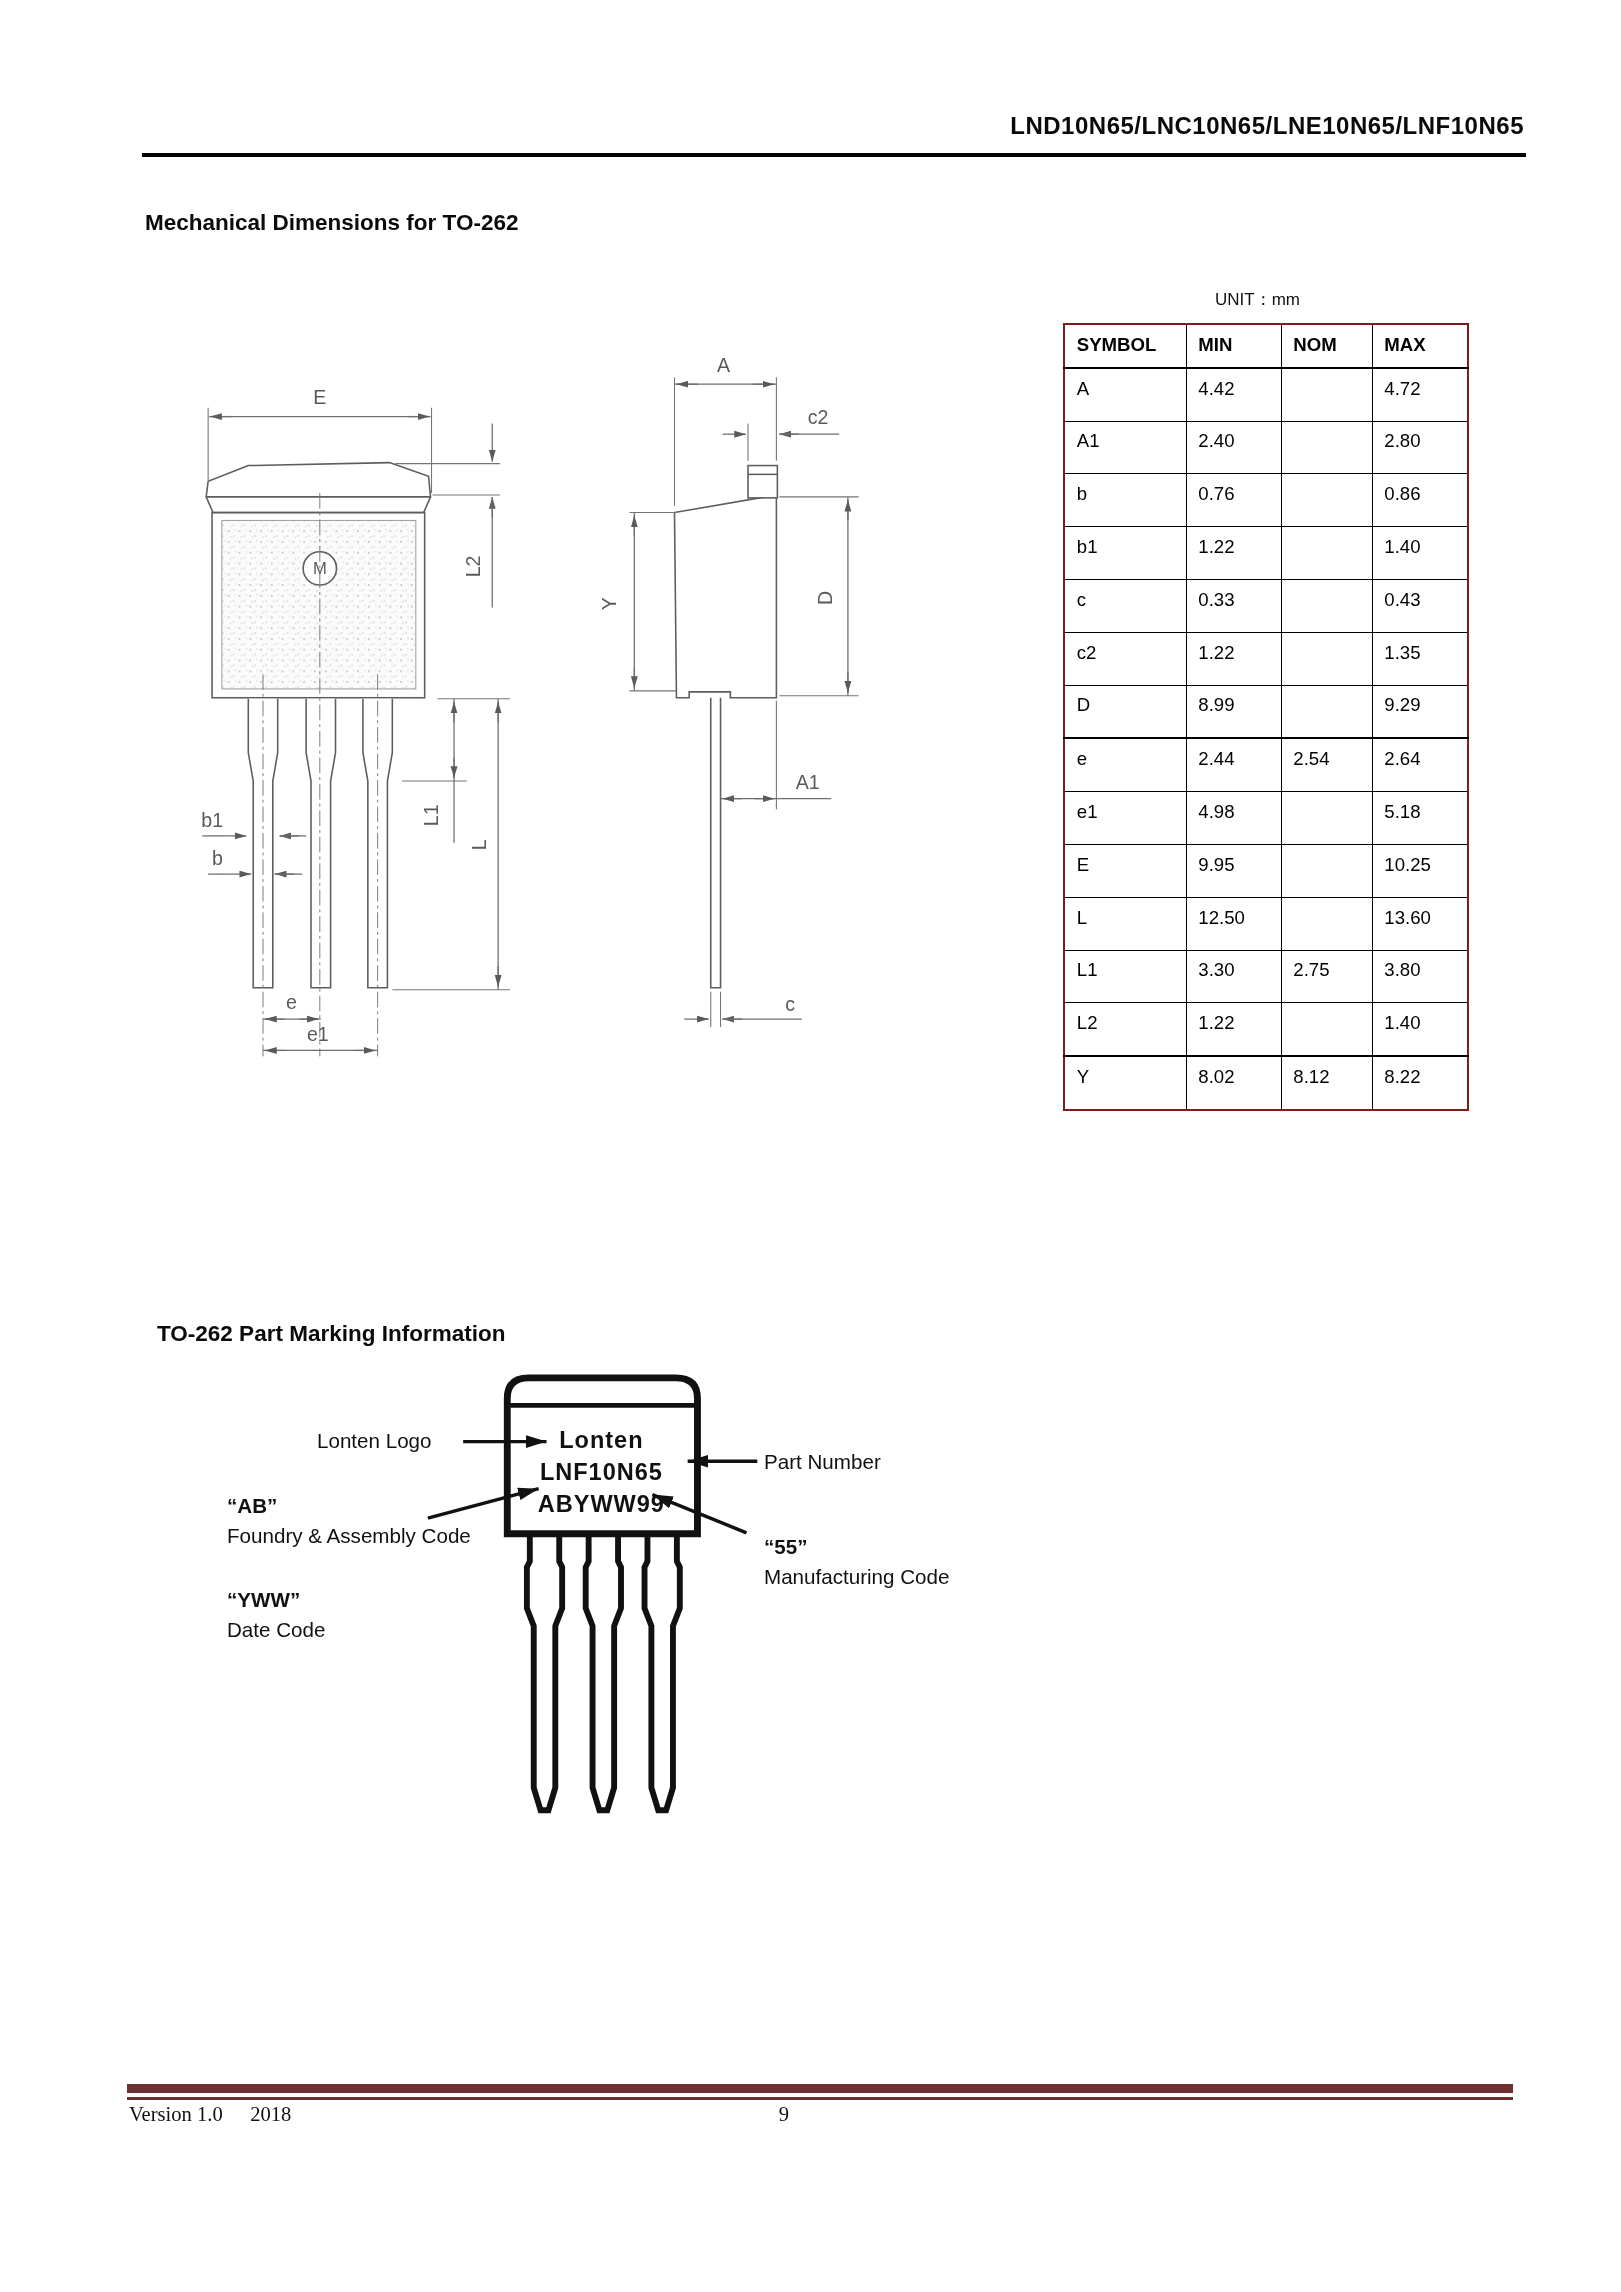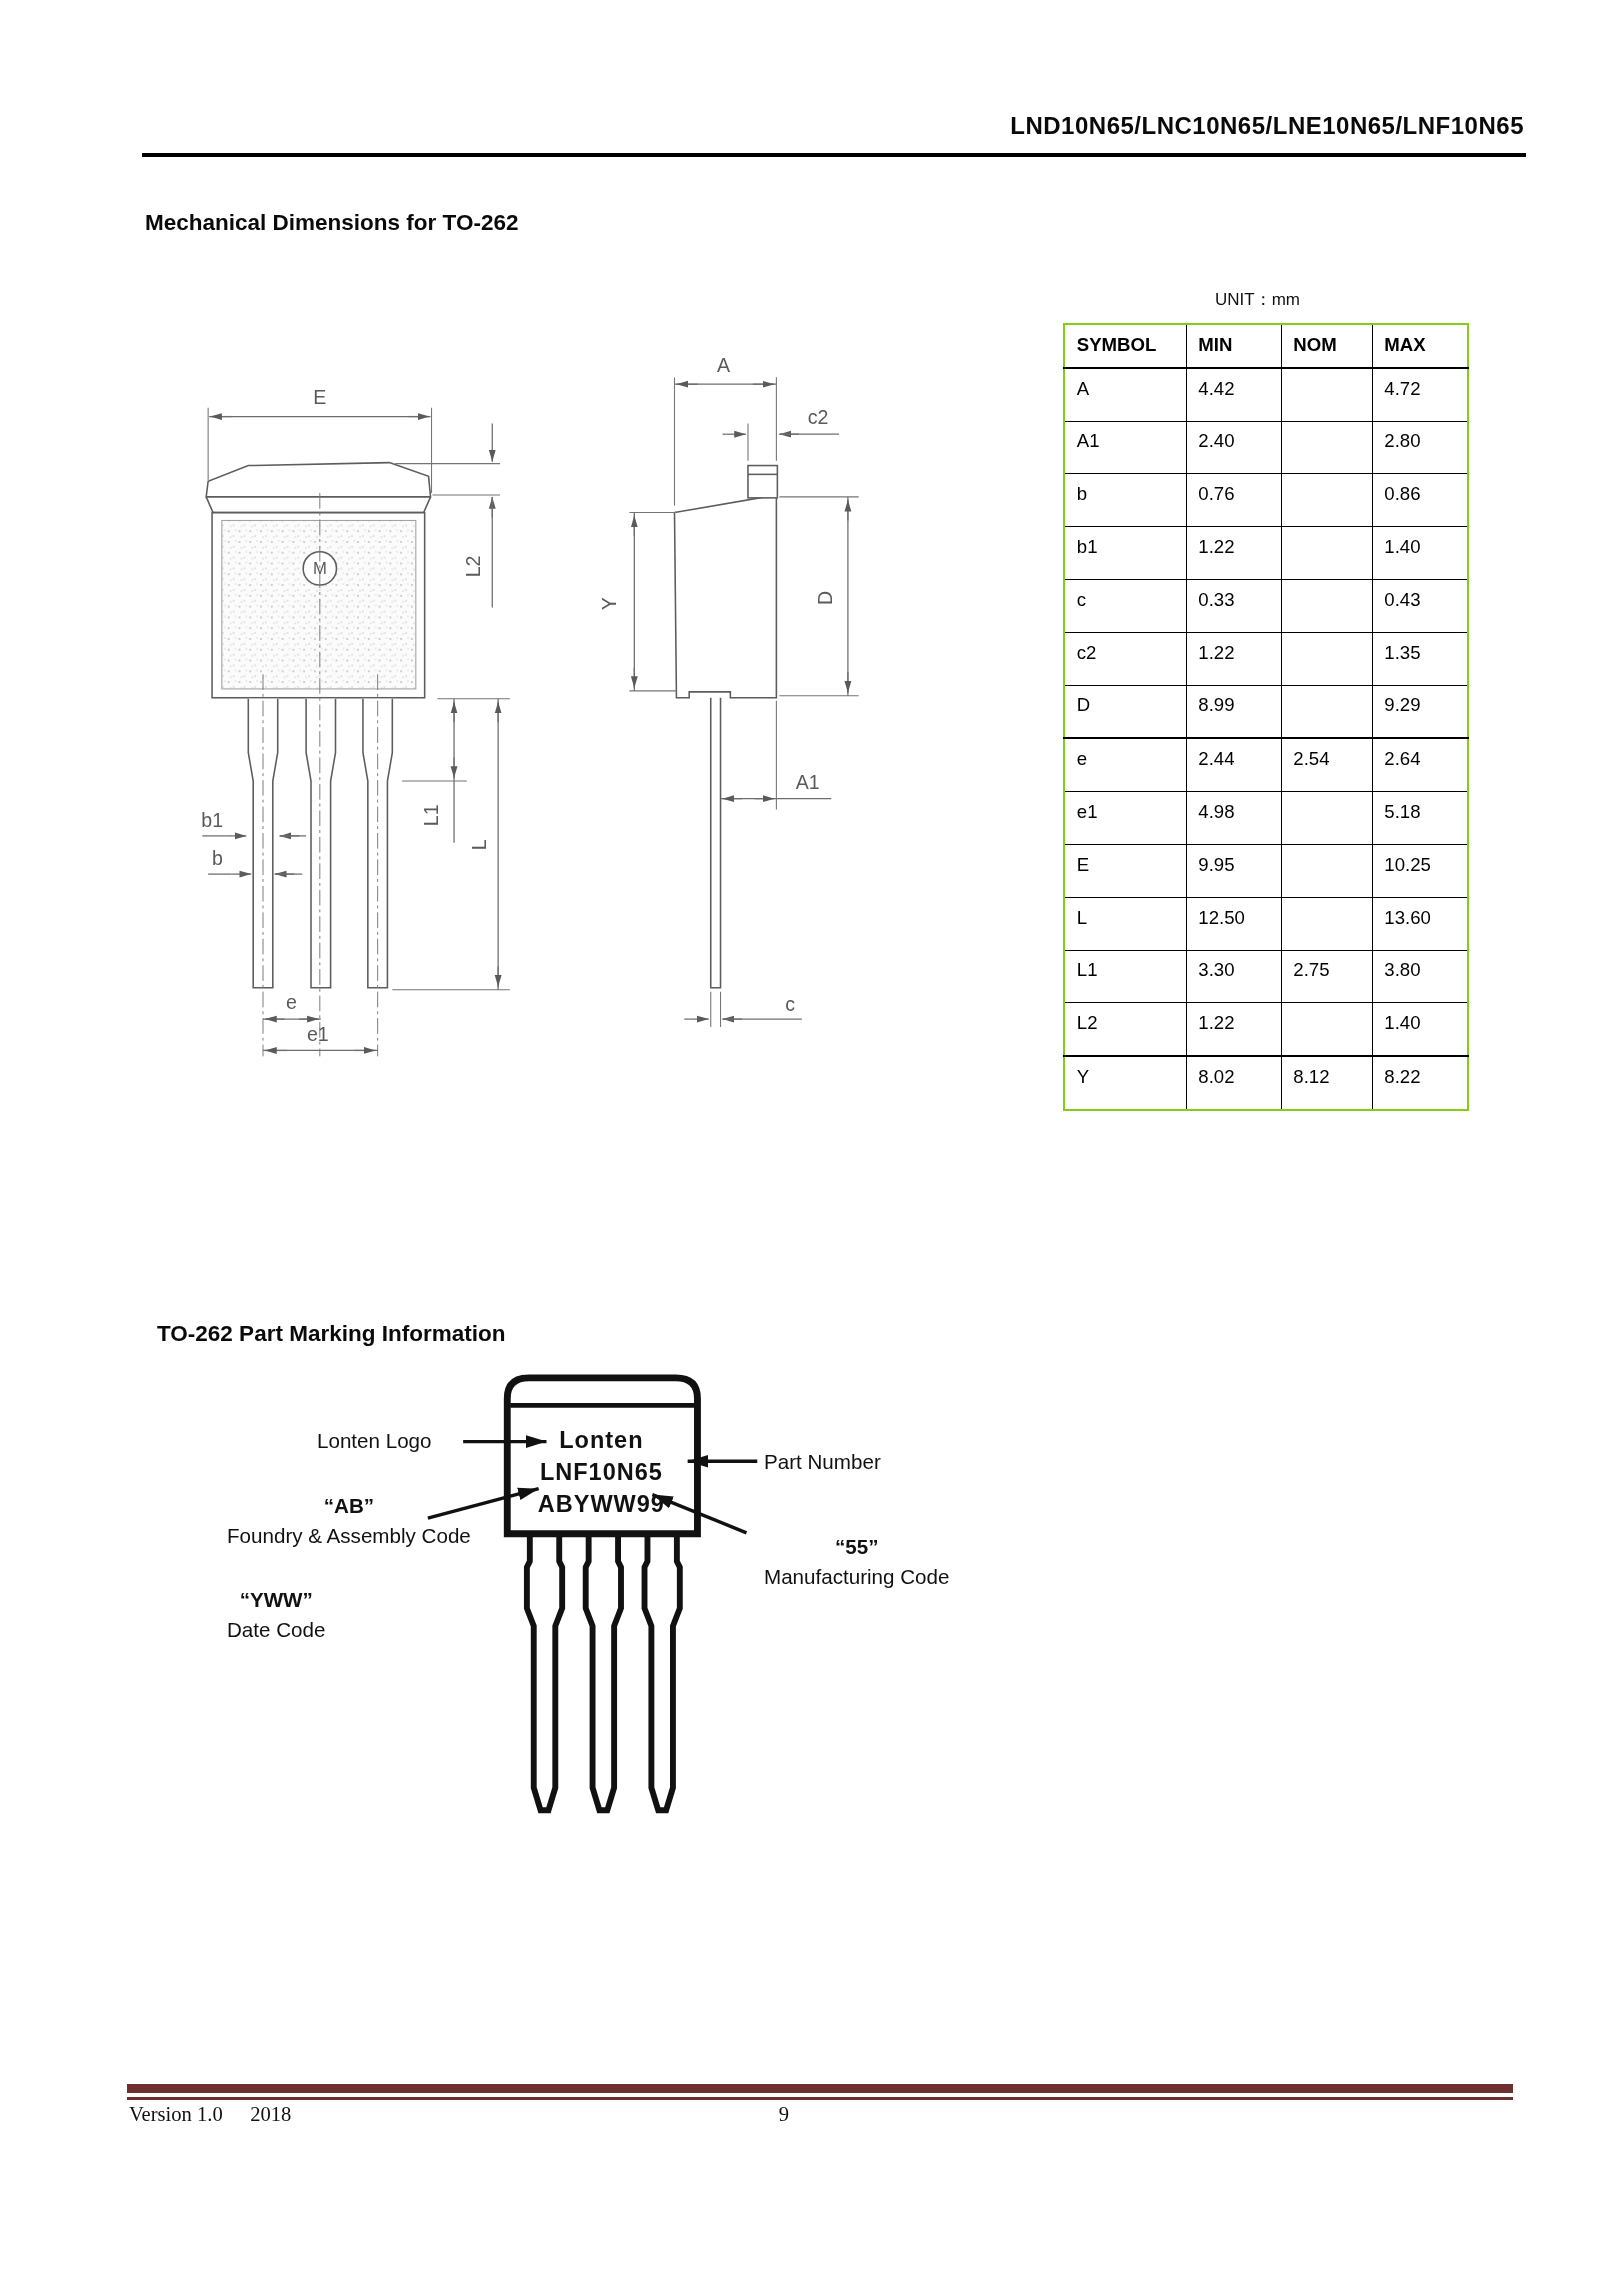--- a/index.html
+++ b/index.html
@@ -13,41 +13,41 @@
   .header-title{top:112px;right:97px;font-size:24px;font-weight:bold;letter-spacing:0.5px;color:#0a0a0a;}
   .header-rule{left:142px;top:153px;width:1384px;height:3.9px;background:#000;}
   
   .sec-title{font-size:22.5px;font-weight:bold;color:#0a0a0a;margin-top:13px;}
   .mech-title{left:145px;top:197px;}
   .mark-title{left:157px;top:1308px;}
   
   .unit-label{left:1215px;top:288px;width:213px;text-align:left;font-size:17px;color:#111;}
   
   .dim-table{left:1063px;top:323px;border-collapse:collapse;table-layout:fixed;background:#fff;}
-  table.dim-table{border:2px solid #84cc16;}
+  table.dim-table{border:2px solid #7f1d1d;}
   .dim-table th,.dim-table td{
     border:1px solid #000;font-size:18.6px;text-align:left;
     padding:8.8px 5.9px 0 11.8px;vertical-align:top;overflow:hidden;white-space:nowrap;
   }
   .dim-table th{height:33px;font-weight:bold;}
   .dim-table td{height:43px;font-weight:normal;}
   .dim-table tr.thick-bottom th,.dim-table tr.thick-bottom td{border-bottom-width:2px;}
   
   .obj{stroke:#5d5d5d;stroke-width:1.6;fill:none;}
   .objw{stroke:#5d5d5d;stroke-width:1.6;fill:#ffffff;}
   .dim{stroke:#6e6e6e;stroke-width:1.3;fill:none;}
   .ext{stroke:#757575;stroke-width:1.1;fill:none;}
   .cl{stroke:#7a7a7a;stroke-width:1;fill:none;stroke-dasharray:16 4 3 4;}
   .dlabel{font-family:"Liberation Sans",sans-serif;font-size:20px;fill:#5a5a5a;}
   .mlogo{font-family:"Liberation Sans",sans-serif;font-size:17px;fill:#5a5a5a;}
   .pkg{stroke:#111;fill:#ffffff;}
   .pkg-text{font-family:"Liberation Sans",sans-serif;font-size:24px;font-weight:bold;fill:#111;letter-spacing:1px;}
   .callout-line{stroke:#111;stroke-width:3.5;fill:none;}
   
-  .callout{position:absolute;font-size:20.6px;color:#111;line-height:30px;white-space:nowrap;text-align:center;}
+  .callout{position:absolute;font-size:20.6px;color:#111;line-height:30px;white-space:nowrap;}
   .callout .code{font-weight:bold;}
   
   .footer-bar{left:127px;top:2084px;width:1386px;height:8.8px;background:#6e2f31;}
   .footer-line{left:127px;top:2097px;width:1386px;height:2.9px;background:#6e2f31;}
   .footer-text{font-family:Liberation Serif, serif;font-size:20.6px;color:#111;}
   .footer-version{left:129px;top:2103px;}
   .footer-version .year{margin-left:27.4px;}
   .footer-page{left:745px;top:2103px;width:78px;text-align:center;}
 </style>
 </head>

